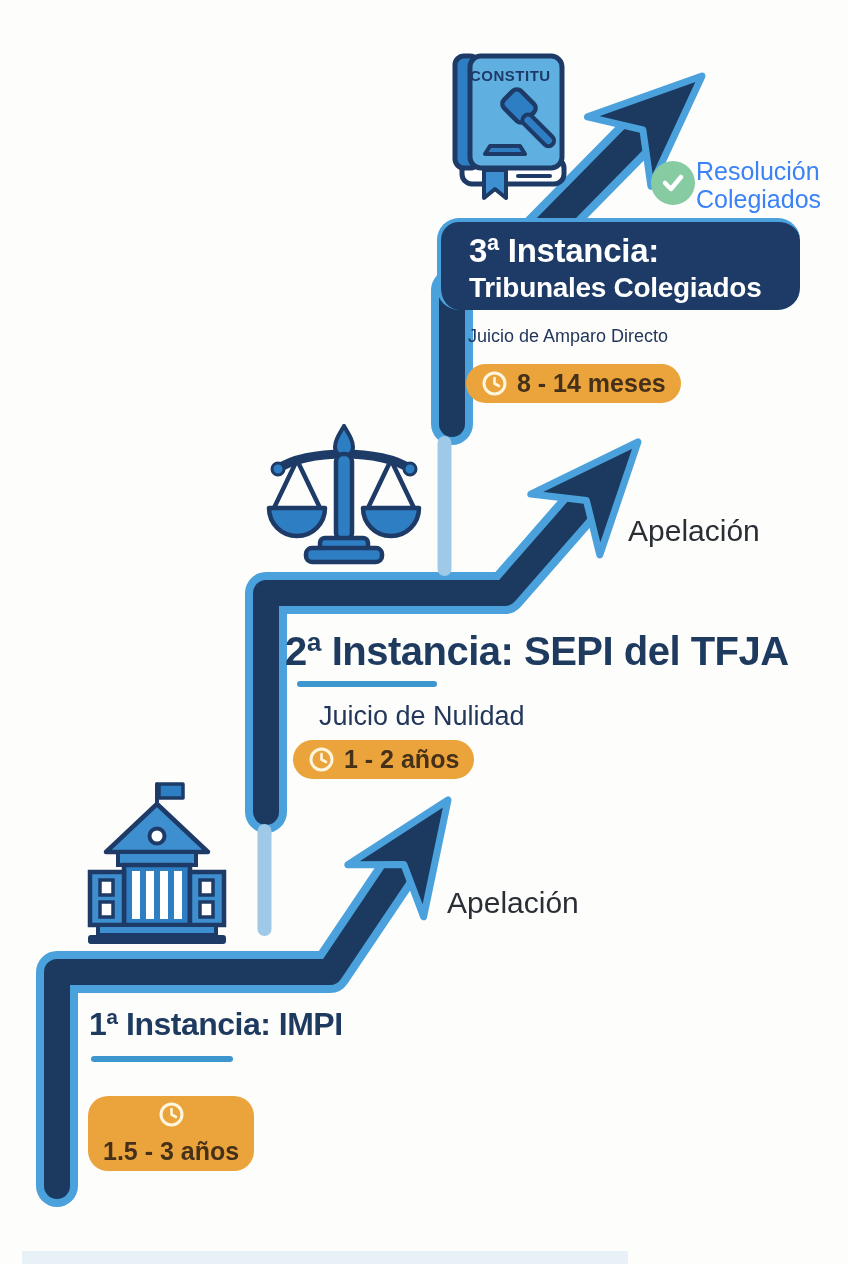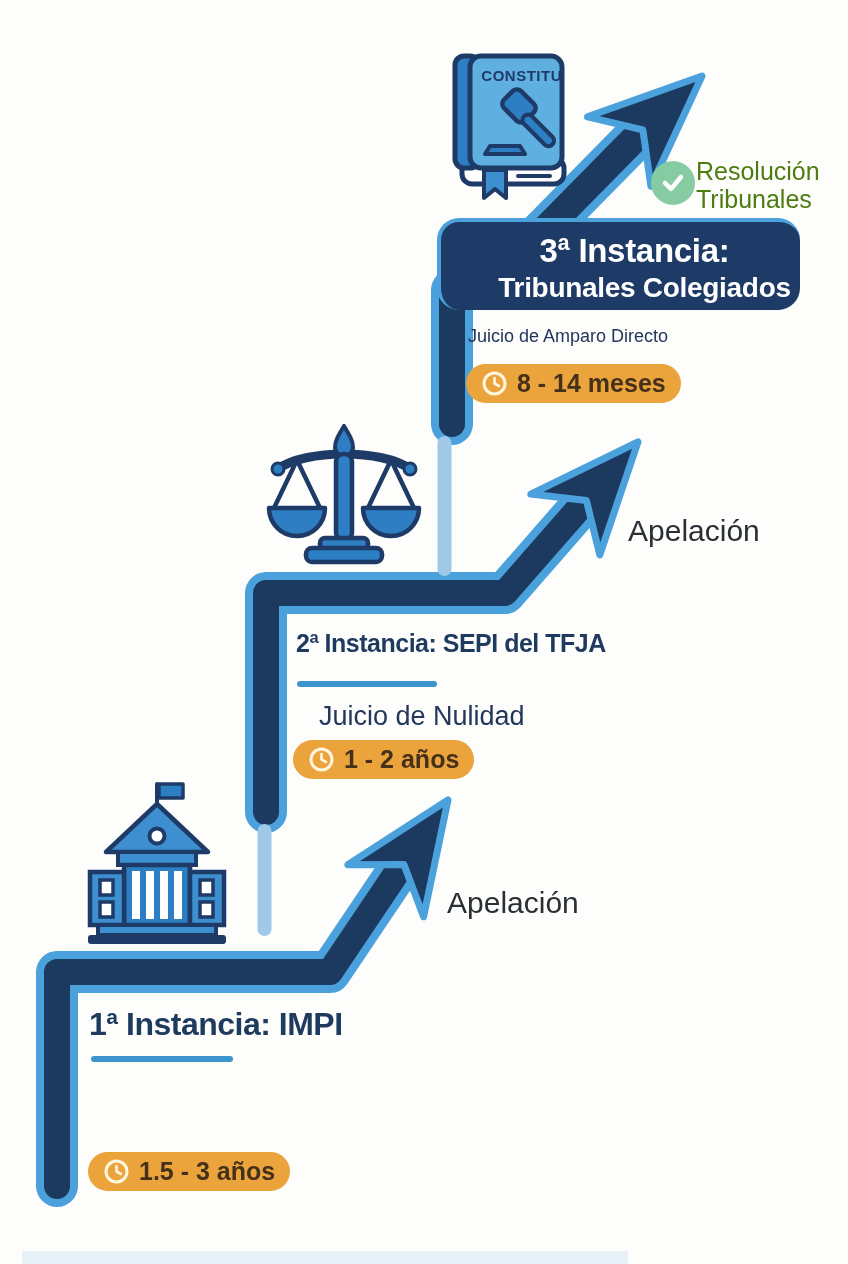--- a/index.html
+++ b/index.html
@@ -17,44 +17,43 @@
   .arrowhead{fill:#1C3A5F;stroke:#4BA1DC;stroke-width:7;stroke-linejoin:round;}
   .dash{fill:#9FC9E7;}
 
   
   .stage3-box{
     left:437px;top:218px;width:363px;height:92px;
     background:#1D3B66;border-radius:22px;
     border-left:4px solid #4BA1DC;border-top:4px solid #4BA1DC;
     box-sizing:border-box;color:#fff;padding:10px 0 0 28px;
     letter-spacing:-0.3px;
-    text-align:center;
   }
   .stage3-box .l1{font-size:33px;font-weight:800;line-height:1.15;}
-  .stage3-box .l2{font-size:28px;font-weight:800;line-height:1.25;margin-left:20px;}
+  .stage3-box .l2{font-size:28px;font-weight:800;line-height:1.25;}
 
   .title{font-weight:800;color:#1E3A5F;letter-spacing:-0.5px;}
   .subtitle{font-weight:500;color:#22375A;}
   .underline{background:#3E96CE;border-radius:3px;height:6px;}
 
   .pill{
     display:inline-flex;align-items:center;gap:9px;
     background:#EBA43C;border-radius:20px;padding:5px 15px;
     font-size:25px;font-weight:700;color:#45301A;white-space:nowrap;
   }
   .apelacion{font-size:30px;color:#2A2E35;font-weight:400;margin-top:8px;}
 
   .check-circle{
     width:44px;height:44px;border-radius:50%;background:#86CBA2;
     display:flex;align-items:center;justify-content:center;
   }
-  .outcome-label{font-size:25px;line-height:28px;color:#4d7c0f;}
+  .outcome-label{font-size:25px;line-height:28px;color:#3b82f6;}
 
   .book-label{
-    font-size:15px;font-weight:800;color:#1D3B66;text-align:right;
+    font-size:15px;font-weight:800;color:#1D3B66;text-align:left;
     letter-spacing:0.5px;
   }
 </style>
 </head>
 <body>
 
 <div id="canvas">
 
   <svg class="abs" style="left:0;top:0;" width="848" height="1264" viewBox="0 0 848 1264">
 
@@ -98,21 +97,21 @@
   </svg>
   <div class="abs book-label" style="left:470px;top:67px;width:92px;">CONSTITU</div>
 
   <div class="abs check-circle" style="left:651px;top:161px;">
     <svg width="26" height="26" viewBox="0 0 26 26">
       <path d="M 5 13 L 11 19 L 21 7" fill="none" stroke="#FFFFFF" stroke-width="4.5" stroke-linecap="round" stroke-linejoin="round"></path>
     </svg>
   </div>
   <div class="abs outcome-label" style="left:696px;top:157px;">
     <div>Resolución</div>
-    <div>Tribunales</div>
+    <div>Colegiados</div>
   </div>
 
   <div class="abs stage3-box">
     <div class="l1">3ª Instancia:</div>
     <div class="l2">Tribunales Colegiados</div>
   </div>
   <div class="abs subtitle" style="left:468px;top:326px;font-size:18px;">Juicio de Amparo Directo</div>
   <div class="abs pill" style="left:466px;top:364px;">
     <svg width="27" height="27" viewBox="0 0 27 27">
       <circle cx="13.5" cy="13.5" r="10.5" fill="none" stroke="#FFF6DF" stroke-width="3"></circle>
@@ -136,21 +135,21 @@
     <path d="M 81 2 C 75 12 72 17 72 23 A 9 9 0 0 0 90 23 C 90 17 87 12 81 2 Z" fill="#2E7EC4" stroke="#1D3B66" stroke-width="4"></path>
 
     <rect x="73" y="30" width="16" height="86" rx="7" fill="#2E7EC4" stroke="#1D3B66" stroke-width="4.5"></rect>
 
     <rect x="57" y="114" width="48" height="12" rx="5" fill="#2E7EC4" stroke="#1D3B66" stroke-width="4.5"></rect>
     <rect x="43" y="124" width="76" height="14" rx="6" fill="#2E7EC4" stroke="#1D3B66" stroke-width="4.5"></rect>
   </svg>
 
   <div class="abs apelacion" style="left:628px;top:506px;">Apelación</div>
 
-  <div class="abs title" style="left:296px;top:629px;font-size:25px;">2ª Instancia: SEPI del TFJA</div>
+  <div class="abs title" style="left:285px;top:629px;font-size:40px;">2ª Instancia: SEPI del TFJA</div>
   <div class="abs underline" style="left:297px;top:681px;width:140px;"></div>
   <div class="abs subtitle" style="left:297px;top:701px;font-size:27px;margin-left:22px;">Juicio de Nulidad</div>
   <div class="abs pill" style="left:293px;top:740px;">
     <svg width="27" height="27" viewBox="0 0 27 27">
       <circle cx="13.5" cy="13.5" r="10.5" fill="none" stroke="#FFF6DF" stroke-width="3"></circle>
       <path d="M 13.5 8 V 13.5 L 18 16" fill="none" stroke="#FFF6DF" stroke-width="2.6" stroke-linecap="round" stroke-linejoin="round"></path>
     </svg>
     <span>1 - 2 años</span>
   </div>
 
@@ -178,21 +177,21 @@
     <rect x="130" y="122" width="13" height="15" fill="#FFFFFF" stroke="#1D3B66" stroke-width="3.5"></rect>
 
     <rect x="28" y="145" width="118" height="10" fill="#3E8FD0" stroke="#1D3B66" stroke-width="4"></rect>
     <rect x="18" y="155" width="138" height="9" rx="3" fill="#1D3B66"></rect>
   </svg>
 
   <div class="abs apelacion" style="left:447px;top:878px;">Apelación</div>
 
   <div class="abs title" style="left:89px;top:1006px;font-size:32px;">1ª Instancia: IMPI</div>
   <div class="abs underline" style="left:91px;top:1056px;width:142px;"></div>
-  <div class="abs pill" style="left:88px;top:1152px;">
+  <div class="abs pill" style="left:88px;top:1096px;flex-direction:column;">
     <svg width="27" height="27" viewBox="0 0 27 27">
       <circle cx="13.5" cy="13.5" r="10.5" fill="none" stroke="#FFF6DF" stroke-width="3"></circle>
       <path d="M 13.5 8 V 13.5 L 18 16" fill="none" stroke="#FFF6DF" stroke-width="2.6" stroke-linecap="round" stroke-linejoin="round"></path>
     </svg>
     <span>1.5 - 3 años</span>
   </div>
 
 </div>
 
 </body></html>

